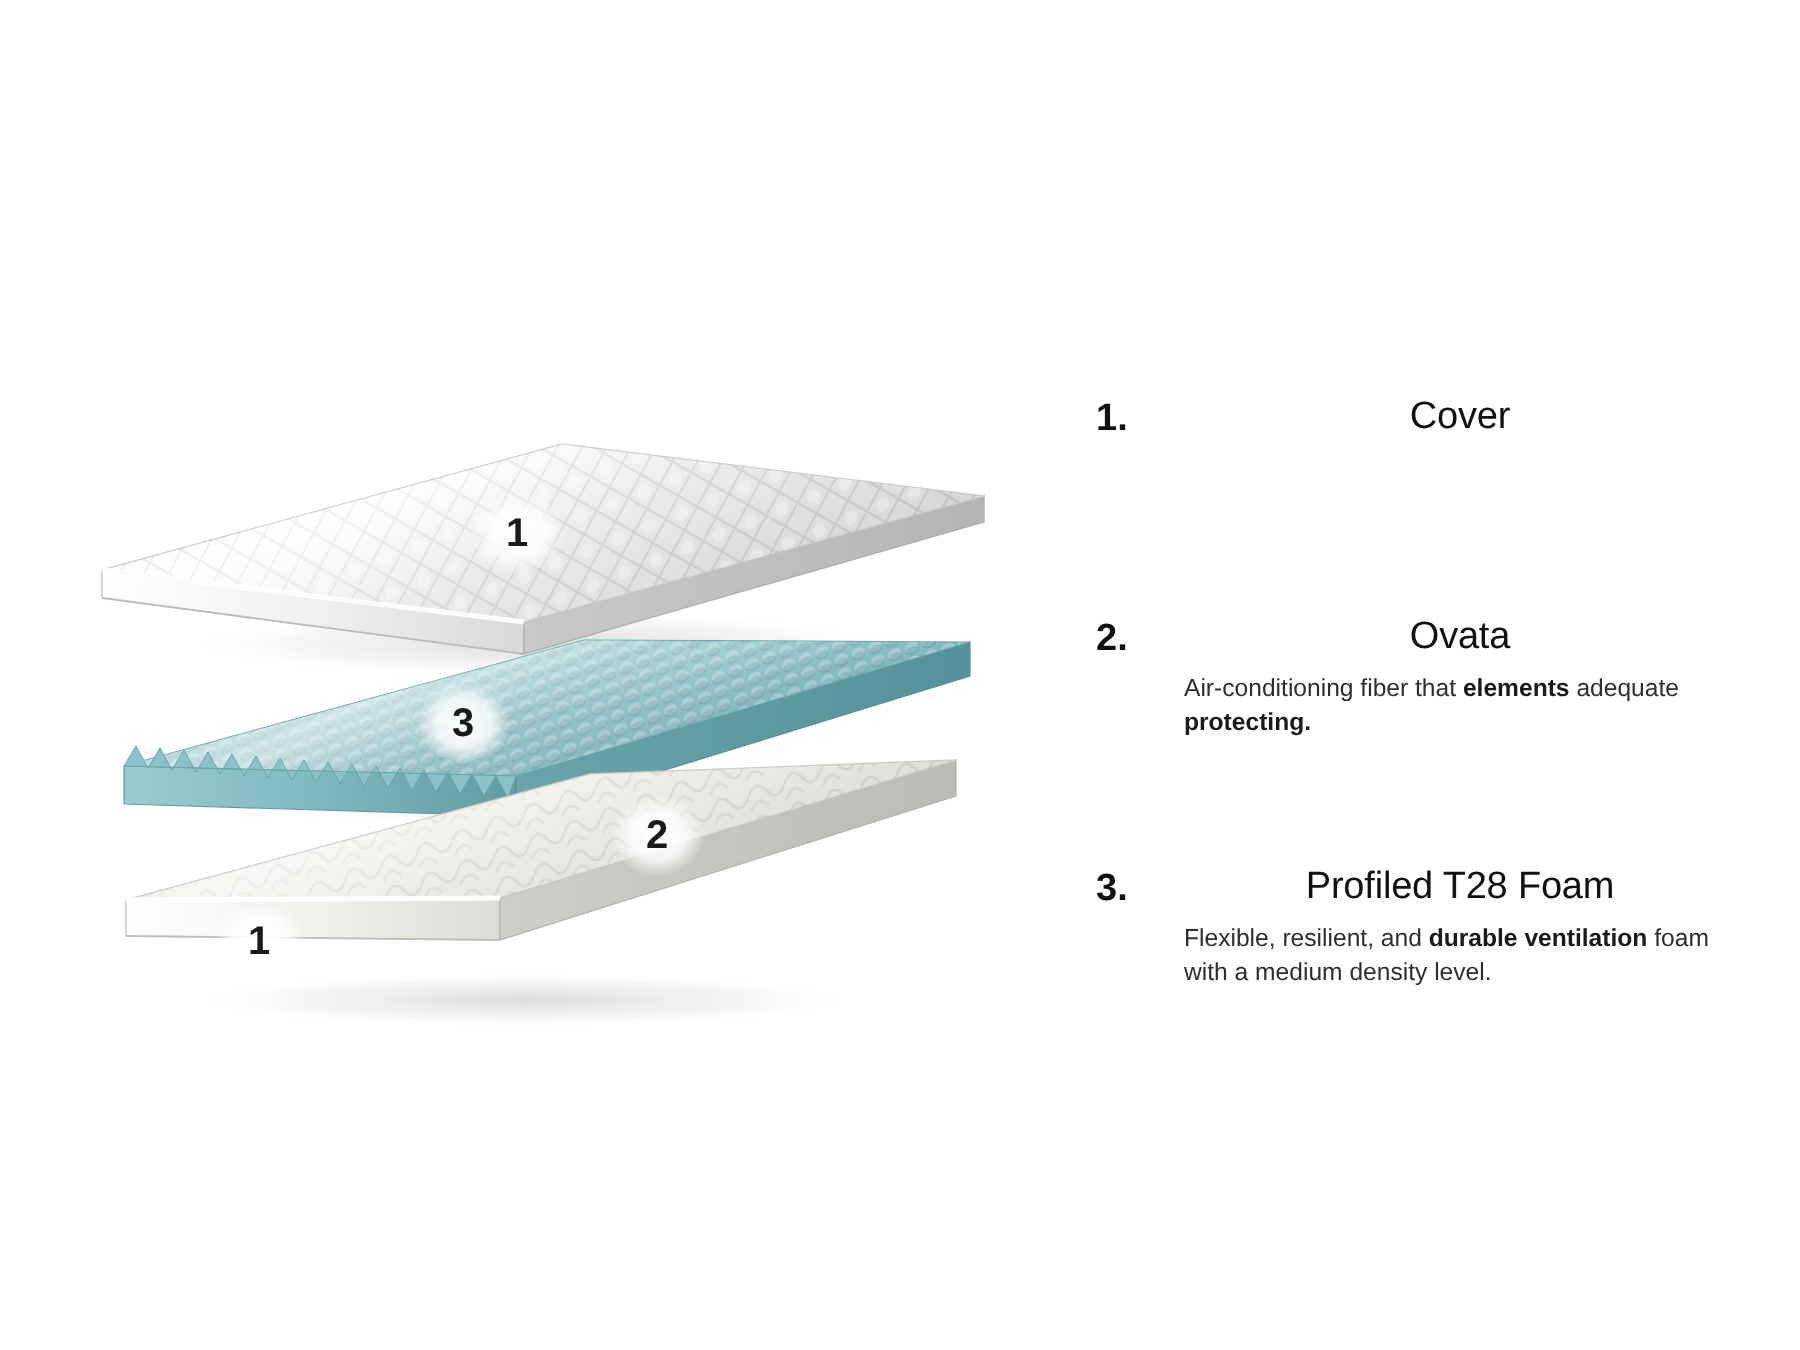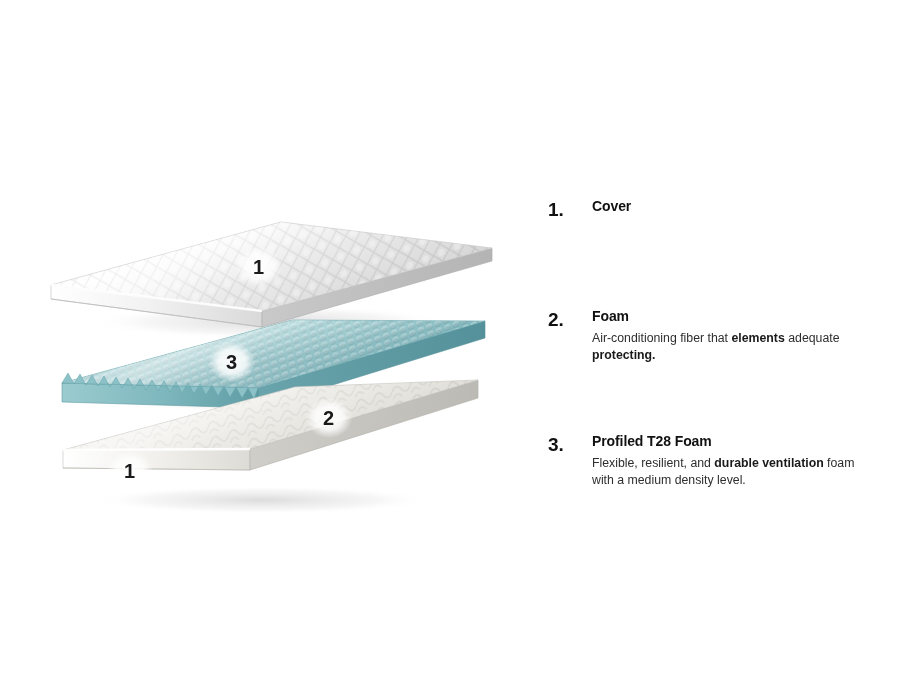--- a/index.html
+++ b/index.html
@@ -86,26 +86,27 @@
     font-size: 19px;
     font-weight: bold;
     color: #111111;
     width: 44px;
     flex: 0 0 44px;
     line-height: 1.18;
     padding-top: 1px;
   }
   .entry-body { flex: 1 1 auto; }
   .entry-title {
-    font-size: 14px;
-    font-weight: bold;
+    font-size: 19px;
+    font-weight: normal;
     color: #111111;
     line-height: 1.2;
     margin: 0 0 5px 0;
     letter-spacing: -0.1px;
+    text-align: center;
   }
   .entry-desc {
     font-size: 12.3px;
     color: #2e2e2e;
     line-height: 1.42;
     margin: 0;
   }
   .entry-desc b { font-weight: bold; color: #1a1a1a; }
 </style>
 </head>
@@ -280,21 +281,21 @@
   <div class="entry" id="entry-cover">
     <div class="entry-index">1.</div>
     <div class="entry-body">
       <div class="entry-title">Cover</div>
     </div>
   </div>
 
   <div class="entry" id="entry-ovata">
     <div class="entry-index">2.</div>
     <div class="entry-body">
-      <div class="entry-title">Foam</div>
+      <div class="entry-title">Ovata</div>
       <p class="entry-desc">Air-conditioning fiber that <b>elements</b> adequate <b>protecting.</b></p>
     </div>
   </div>
 
   <div class="entry" id="entry-foam">
     <div class="entry-index">3.</div>
     <div class="entry-body">
       <div class="entry-title">Profiled T28 Foam</div>
       <p class="entry-desc">Flexible, resilient, and <b>durable ventilation</b> foam with a medium density level.</p>
     </div>

